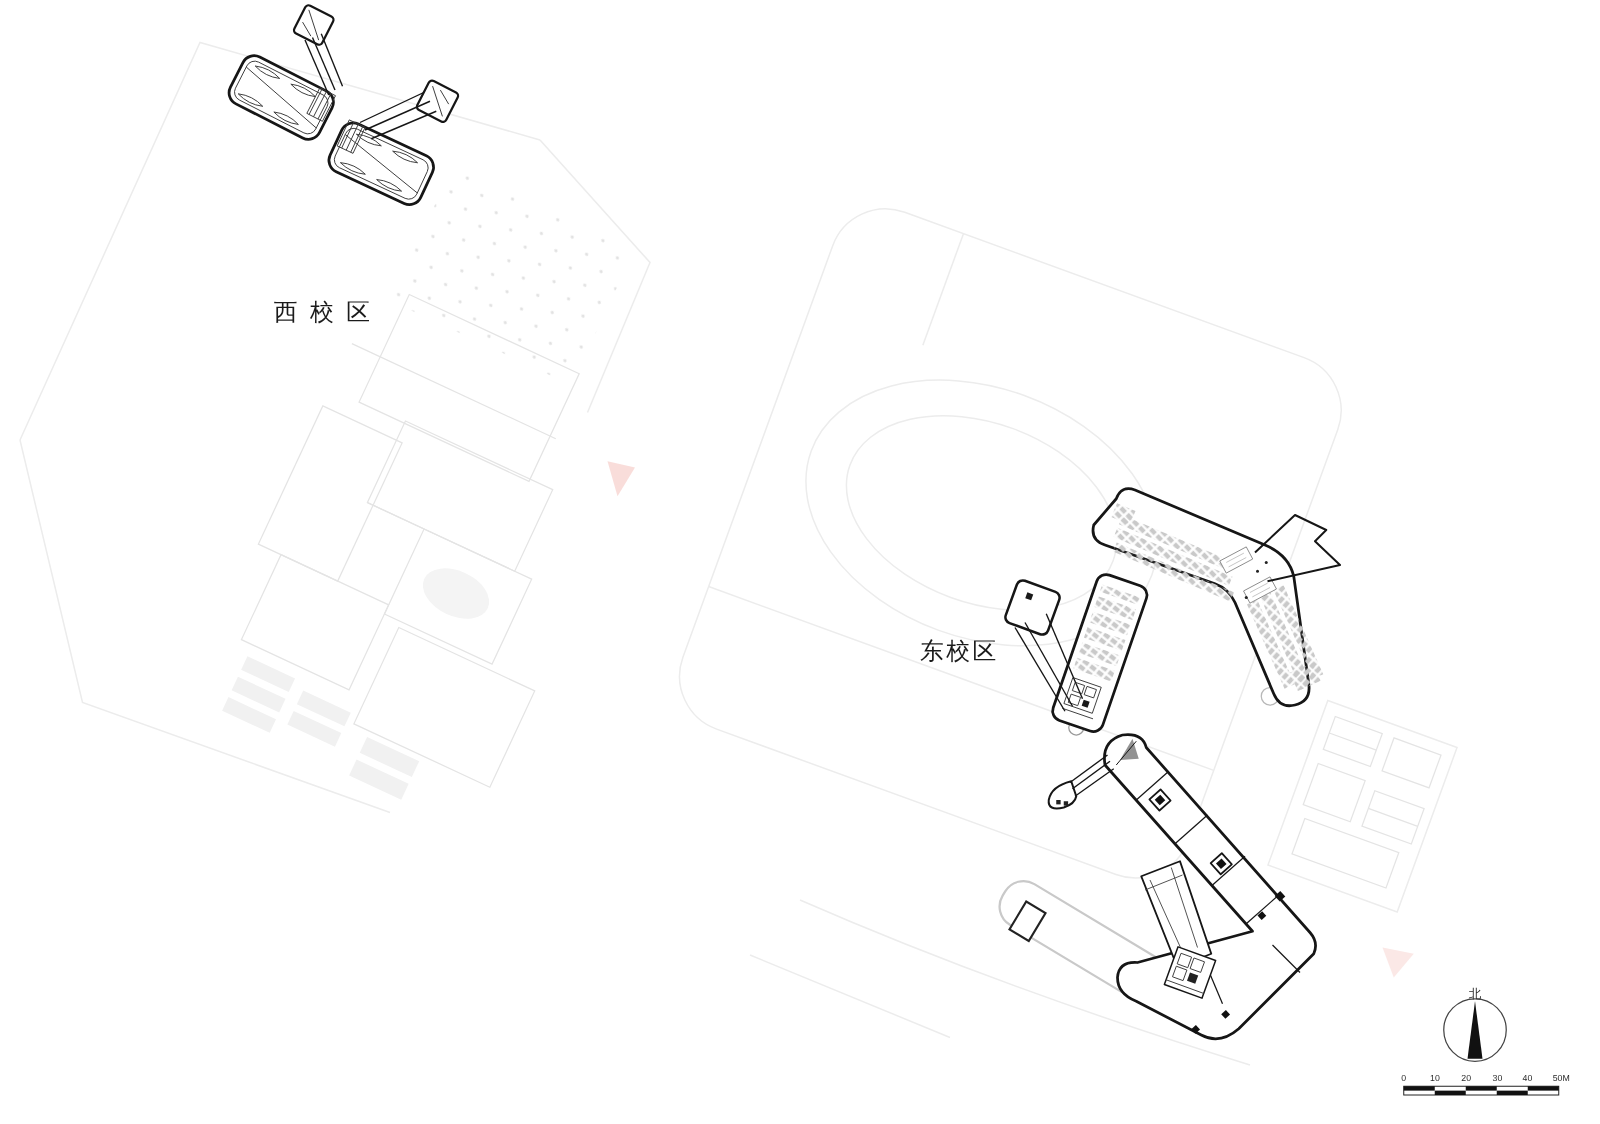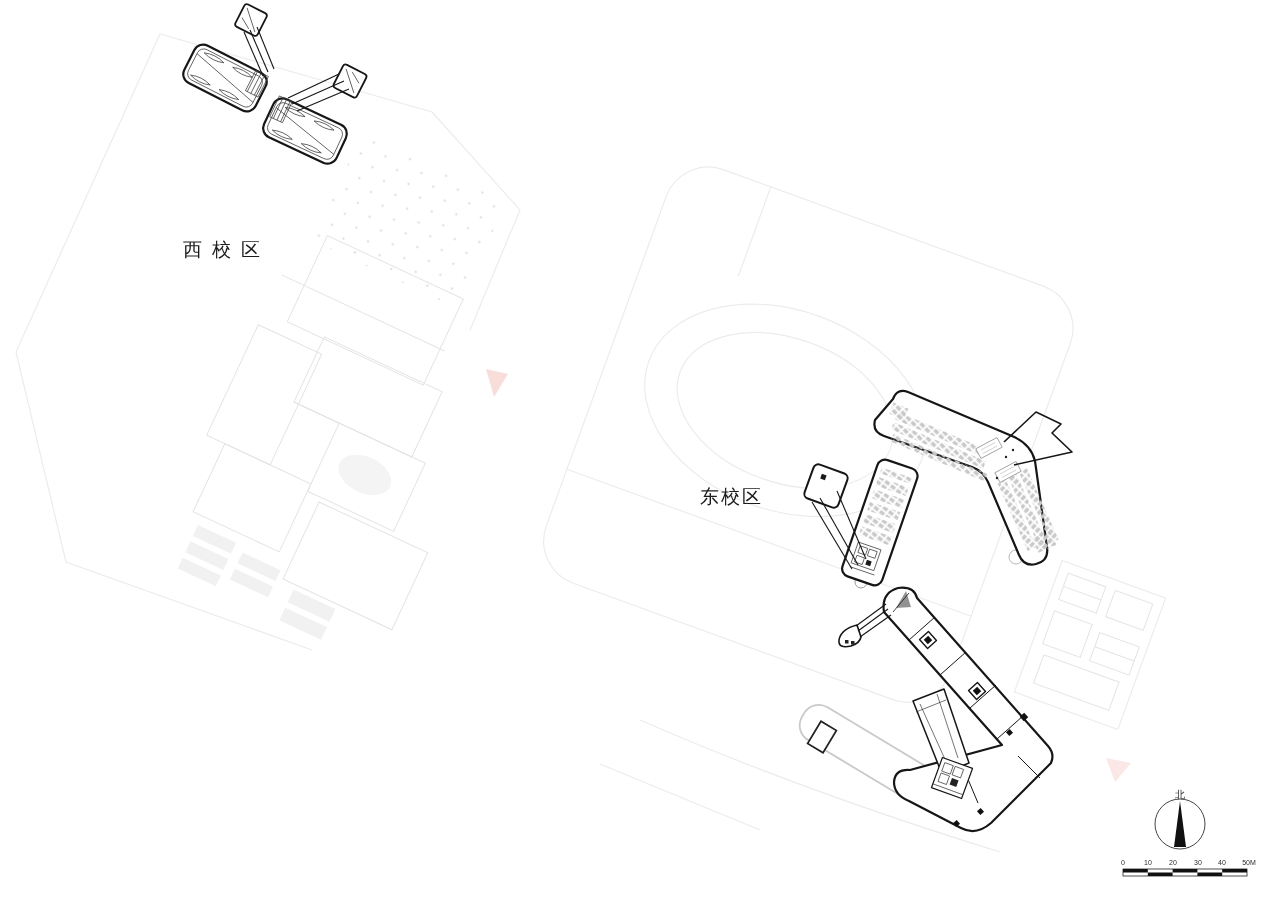--- a/index.html
+++ b/index.html
@@ -1,21 +1,21 @@
 <!DOCTYPE html>
 <html><head>
 <meta charset="utf-8">
 <style>
   html,body{margin:0;padding:0;background:#ffffff;}
   #stage{position:relative;width:1280px;height:899px;background:#ffffff;overflow:hidden;
          font-family:"Liberation Sans","DejaVu Sans",sans-serif;}
   #plan-svg{position:absolute;left:0;top:0;}
-  .campus-label{position:absolute;color:#1b1b1b;font-size:19px;font-weight:500;white-space:nowrap;}
+  .campus-label{position:absolute;color:#1b1b1b;font-size:19px;font-weight:500;white-space:nowrap;margin-left:36px;}
   #west-label{left:183px;top:237px;letter-spacing:10px;}
-  #east-label{left:700px;top:484px;letter-spacing:2px;}
+  #east-label{left:700px;top:508px;letter-spacing:2px;}
   .ink{stroke:#161616;fill:none;}
   .ink-fill{stroke:#161616;fill:#ffffff;}
   .thin{stroke:#3a3a3a;stroke-width:.7;fill:none;}
   .ctx{stroke:#ececec;stroke-width:1.2;fill:none;}
   .ctx2{stroke:#e4e4e4;stroke-width:1;fill:none;}
   .ctxfill{fill:#f1f1f1;stroke:none;}
   text.map-text{fill:#2a2a2a;}
 </style>
 </head>
 <body>

